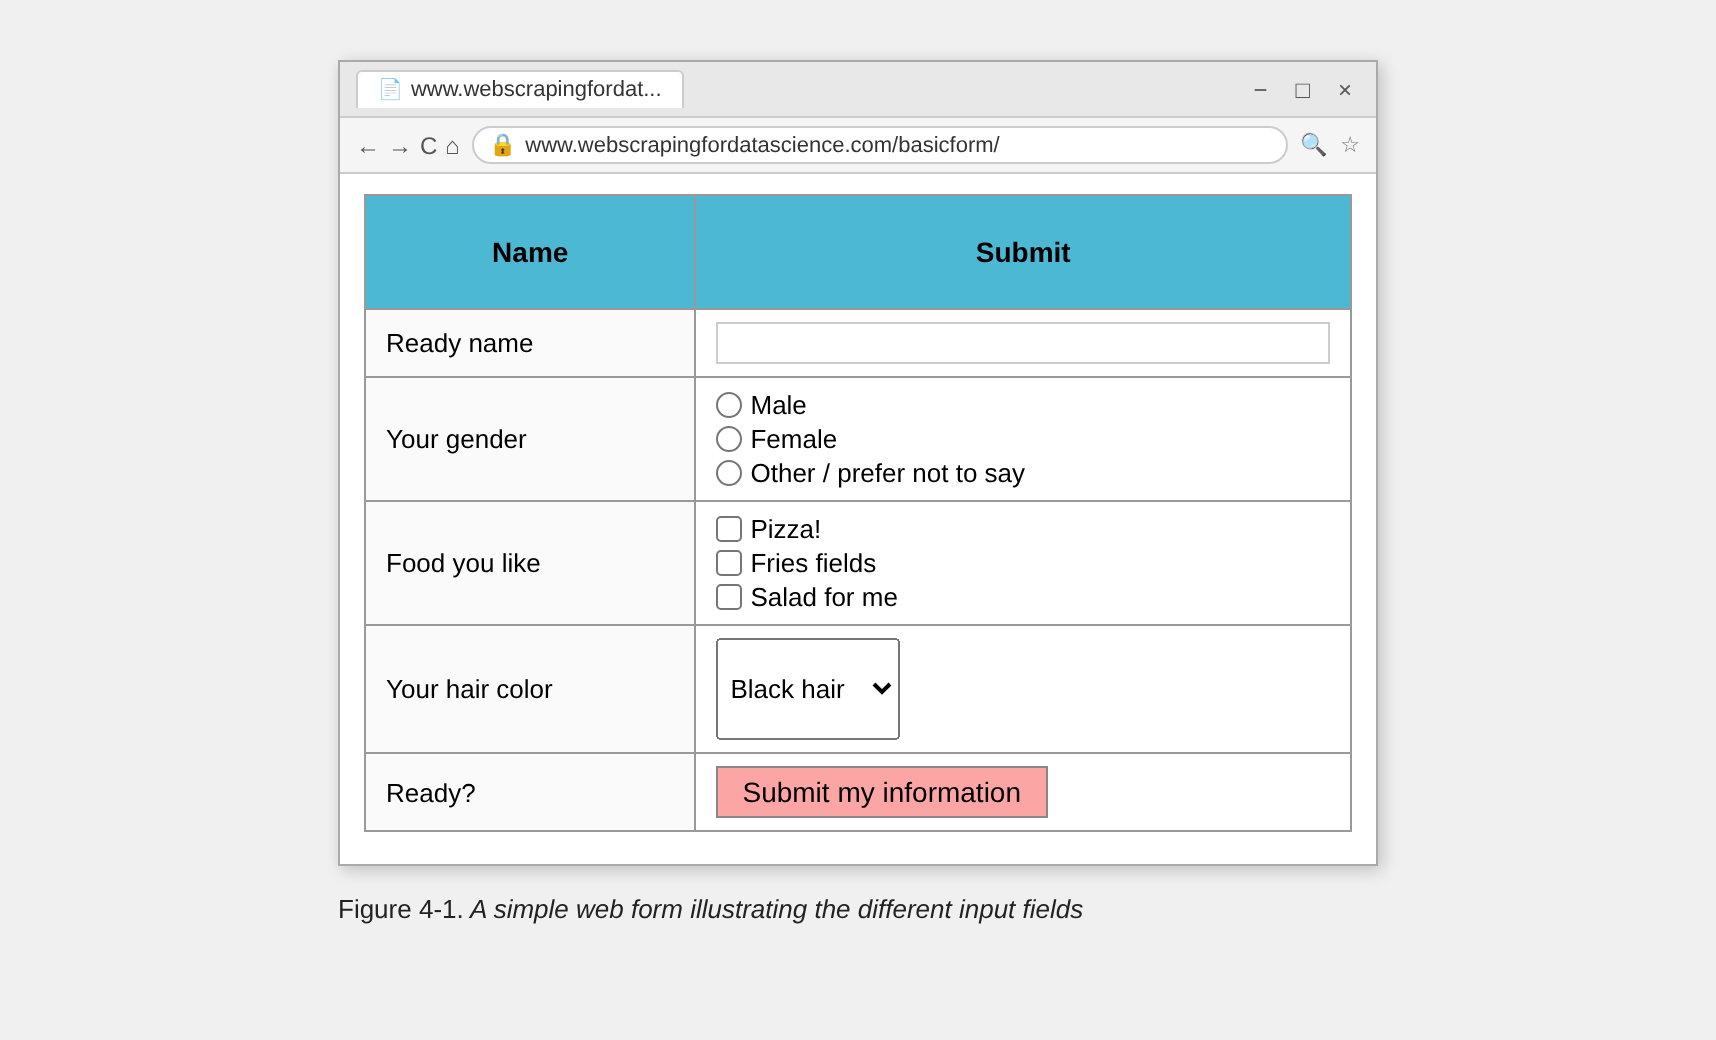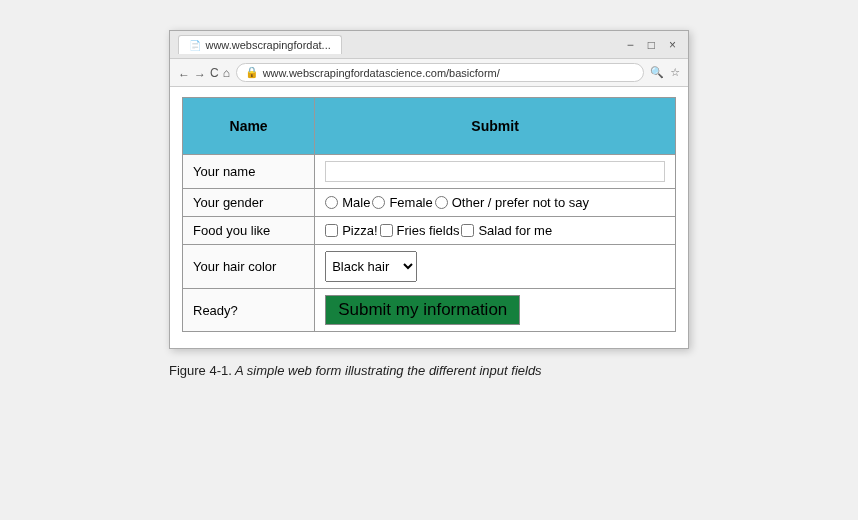--- a/index.html
+++ b/index.html
@@ -144,49 +144,49 @@
     
     .text-input {
       width: 100%;
       border: 1px solid #ccc;
       padding: 2px 4px;
       font-size: 13px;
     }
 
     .radio-group, .checkbox-group {
       display: flex;
-      flex-direction: row;
+      flex-direction: column;
       gap: 2px;
     }
 
     .radio-group label, .checkbox-group label {
       display: flex;
       align-items: center;
       gap: 4px;
       font-size: 13px;
     }
 
     .select-input {
       font-size: 13px;
-      padding: 6px 2px;
+      padding: 16px 2px;
     }
 
     .textarea-input {
       width: 100%;
       height: 50px;
       border: 1px solid #ccc;
       font-size: 13px;
       resize: both;
     }
 
     .submit-btn {
-      background: #15803d;
+      background: #fca5a5;
       border: 1px solid #888;
       padding: 4px 12px;
-      font-size: 17px;
+      font-size: 14px;
       cursor: pointer;
     }
 
     
     .figure-caption {
       width: 520px;
       margin-top: 14px;
       font-size: 13px;
       font-style: italic;
       color: #222;
@@ -235,21 +235,21 @@
     <table class="form-table">
       <thead>
         <tr>
           <th>Name</th>
           <th>Submit</th>
         </tr>
       </thead>
       <tbody>
 
         <tr>
-          <td>Your name</td>
+          <td>Ready name</td>
           <td>
             <input type="text" class="text-input" style="">
           </td>
         </tr>
 
         <tr>
           <td>Your gender</td>
           <td>
             <div class="radio-group">
               <label>

